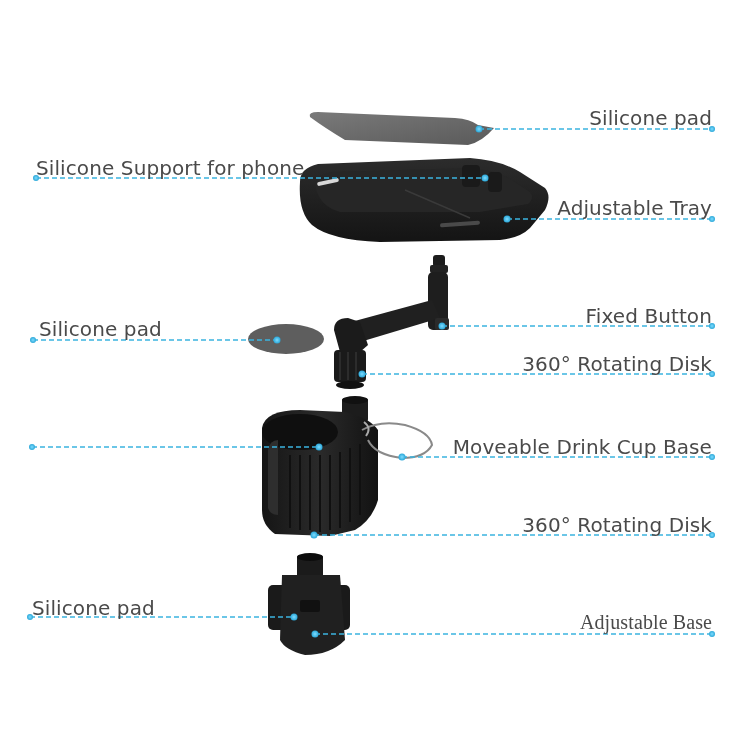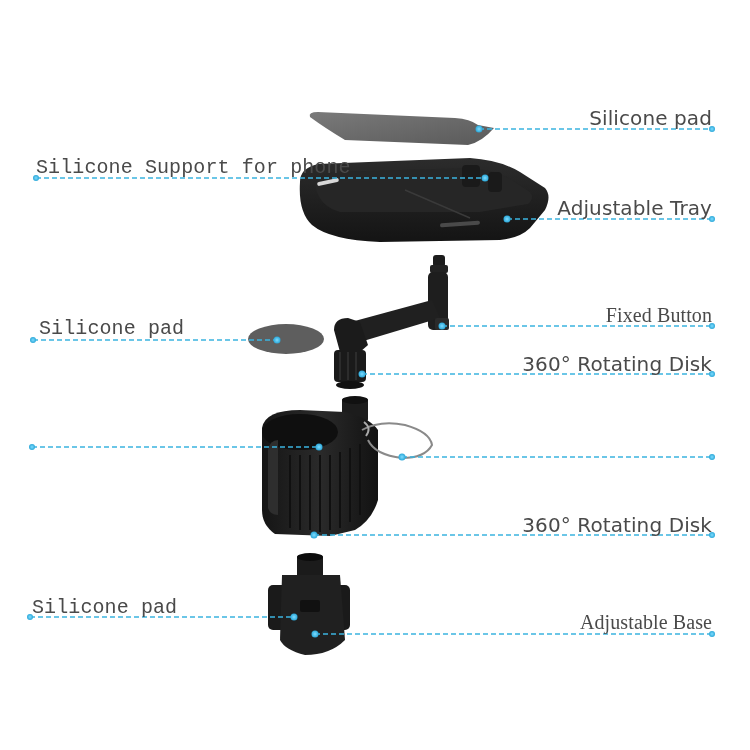--- a/index.html
+++ b/index.html
@@ -1,19 +1,19 @@
 <!DOCTYPE html>
 <html><head>
 <meta charset="utf-8">
 <style>
   html, body { margin:0; padding:0; background:#ffffff; }
   body { width:750px; height:750px; position:relative; overflow:hidden; font-family:"DejaVu Sans","Liberation Sans",sans-serif; }
   .stage { position:absolute; left:0; top:0; width:750px; height:750px; }
   .label { position:absolute; font-size:20px; color:#4a4a4a; white-space:nowrap; letter-spacing:0.1px; }
-  .label.left { text-align:right;font-family:Liberation Mono, monospace; }
+  .label.left { text-align:right; }
   .label.right { text-align:right; }
   .small { font-size:13.5px; }
   svg { position:absolute; left:0; top:0; }
 </style>
 </head>
 <body>
 
 <div class="stage">
 
   <svg width="750" height="750" viewBox="0 0 750 750">
@@ -137,17 +137,18 @@
         <circle cx="712" cy="634" r="3"></circle>
     </g>
   </svg>
 
   <div class="label left" style="left:36px; top:156px;">Silicone Support for phone</div>
   <div class="label left" style="left:39px; top:317px;">Silicone pad</div>
   <div class="label left" style="left:32px; top:596px;">Silicone pad</div>
 
   <div class="label right" style="right:38px; top:106px;">Silicone pad</div>
   <div class="label right" style="right:38px; top:196px;">Adjustable Tray</div>
-  <div class="label right" style="right:38px; top:304px;font-family:Liberation Serif, serif;">Fixed Button</div>
+  <div class="label right" style="right:38px; top:304px;">Fixed Button</div>
   <div class="label right" style="right:38px; top:352px;">360° Rotating Disk</div>
+  <div class="label right" style="right:38px; top:435px;">Moveable Drink Cup Base</div>
   <div class="label right" style="right:38px; top:513px;">360° Rotating Disk</div>
   <div class="label right" style="right:38px; top:611px;font-family:Liberation Serif, serif;">Adjustable Base</div>
 </div>
 
 </body></html>

